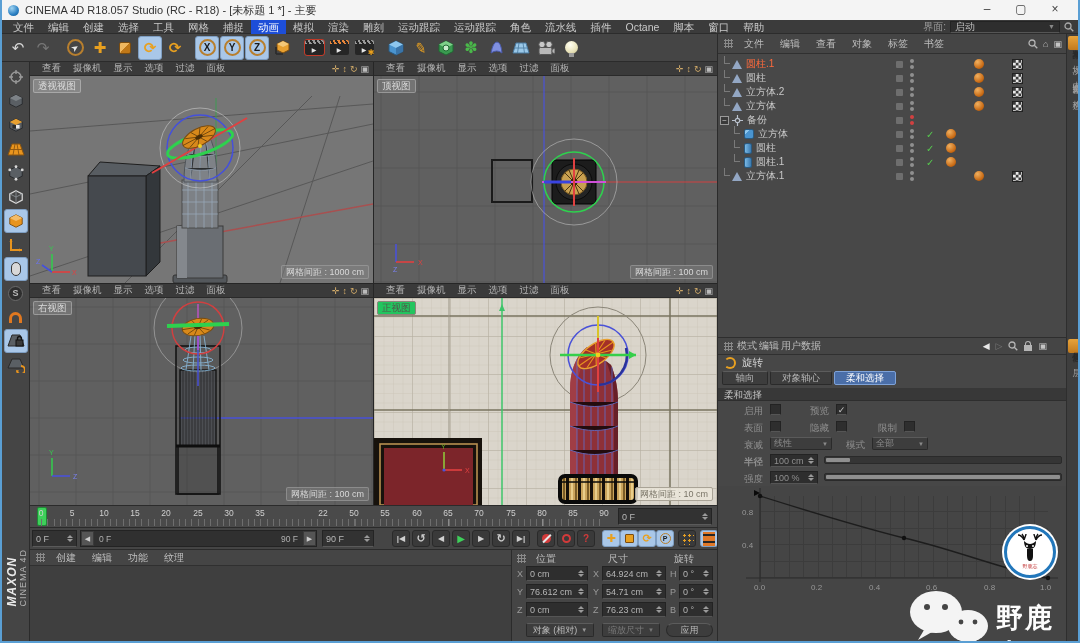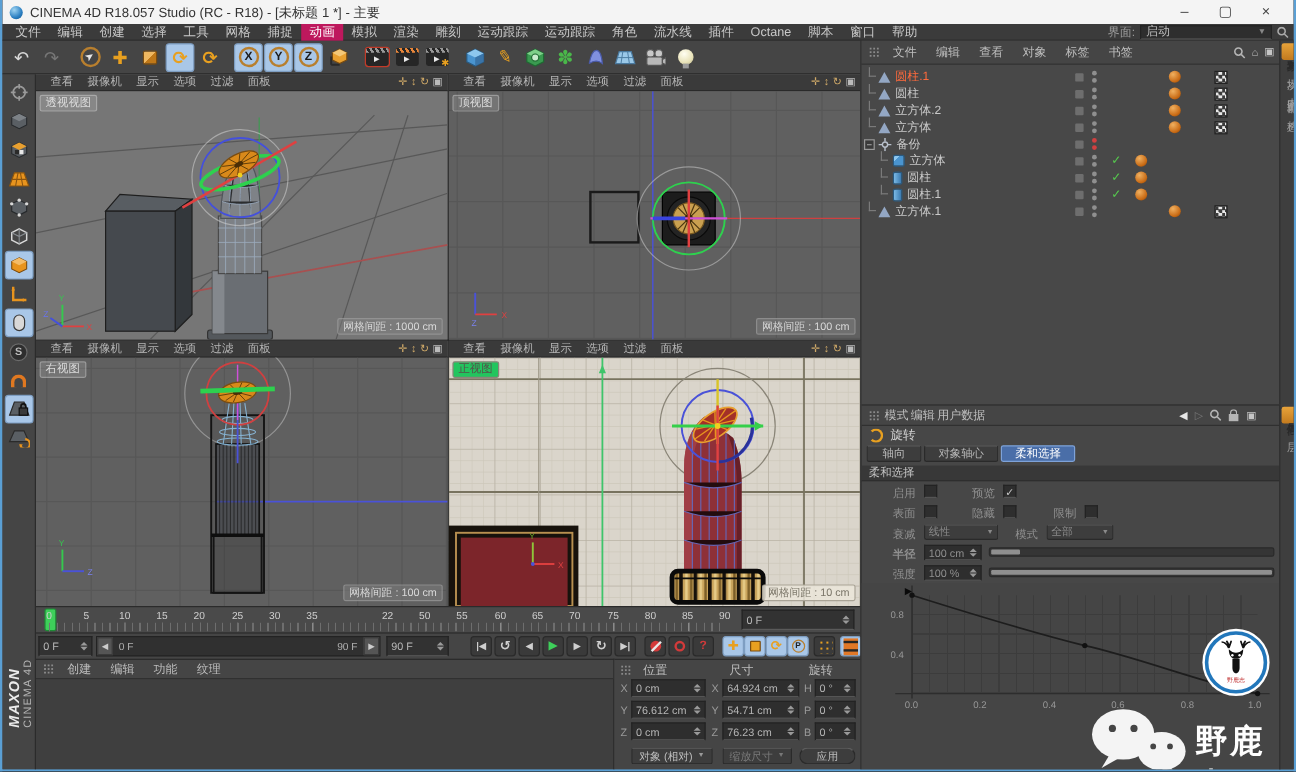--- a/index.html
+++ b/index.html
@@ -7,21 +7,21 @@
   #app{position:relative;width:1080px;height:643px;background:#454545;overflow:hidden;border-left:2px solid #5a9fd4;border-right:2px solid #5a9fd4;border-bottom:2px solid #5a9fd4;}
   .abs{position:absolute;}
   
   #titlebar{left:0;top:0;width:100%;height:20px;background:#f4f4f4;color:#333;font-size:11px;display:flex;align-items:center;padding:0 6px;}
   .c4dball{width:11px;height:11px;border-radius:50%;background:radial-gradient(circle at 35% 30%,#9fd4f2,#2a7fc2 60%,#13568c);margin-right:6px;}
   .wbtn{width:34px;height:20px;text-align:center;line-height:18px;color:#444;font-size:12px;}
   #winbtns{margin-left:auto;display:flex;}
   
   #menubar{left:0;top:20px;width:100%;height:14px;background:#3b3b3b;display:flex;align-items:center;font-size:10.5px;color:#c9c9c9;padding-left:4px;border-bottom:1px solid #2c2c2c;}
   #menubar .mi{padding:0 7px;height:14px;line-height:14px;}
-  #menubar .mi.active{background:#be185d;color:#fff;}
+  #menubar .mi.active{background:#1d4ed8;color:#fff;}
   #ifacewrap{margin-left:auto;display:flex;align-items:center;margin-right:4px;font-size:10px;color:#9a9a9a;}
   .ddbox{background:#2e2e2e;border:1px solid #232323;border-bottom-color:#555;color:#bdbdbd;font-size:10px;padding:0 4px;height:12px;line-height:11px;display:inline-flex;align-items:center;gap:6px;margin:0 4px;min-width:110px;justify-content:space-between;}
   .mag{width:10px;height:10px;display:inline-block;}
   
   #toolbar{left:0;top:34px;width:715px;height:28px;background:#454545;border-bottom:1px solid #2b2b2b;display:flex;align-items:center;padding-left:4px;gap:1px;}
   .tb{width:24px;height:24px;border-radius:3px;display:flex;align-items:center;justify-content:center;position:relative;flex:0 0 auto;}
   .tb.act{background:#a9c7e8;border:1px solid #7e9ec2;}
   .tsep{width:6px;height:24px;flex:0 0 auto;}
   .g-or{color:#e8a020;font-weight:bold;}
   .g-wh{color:#d8d8d8;}

